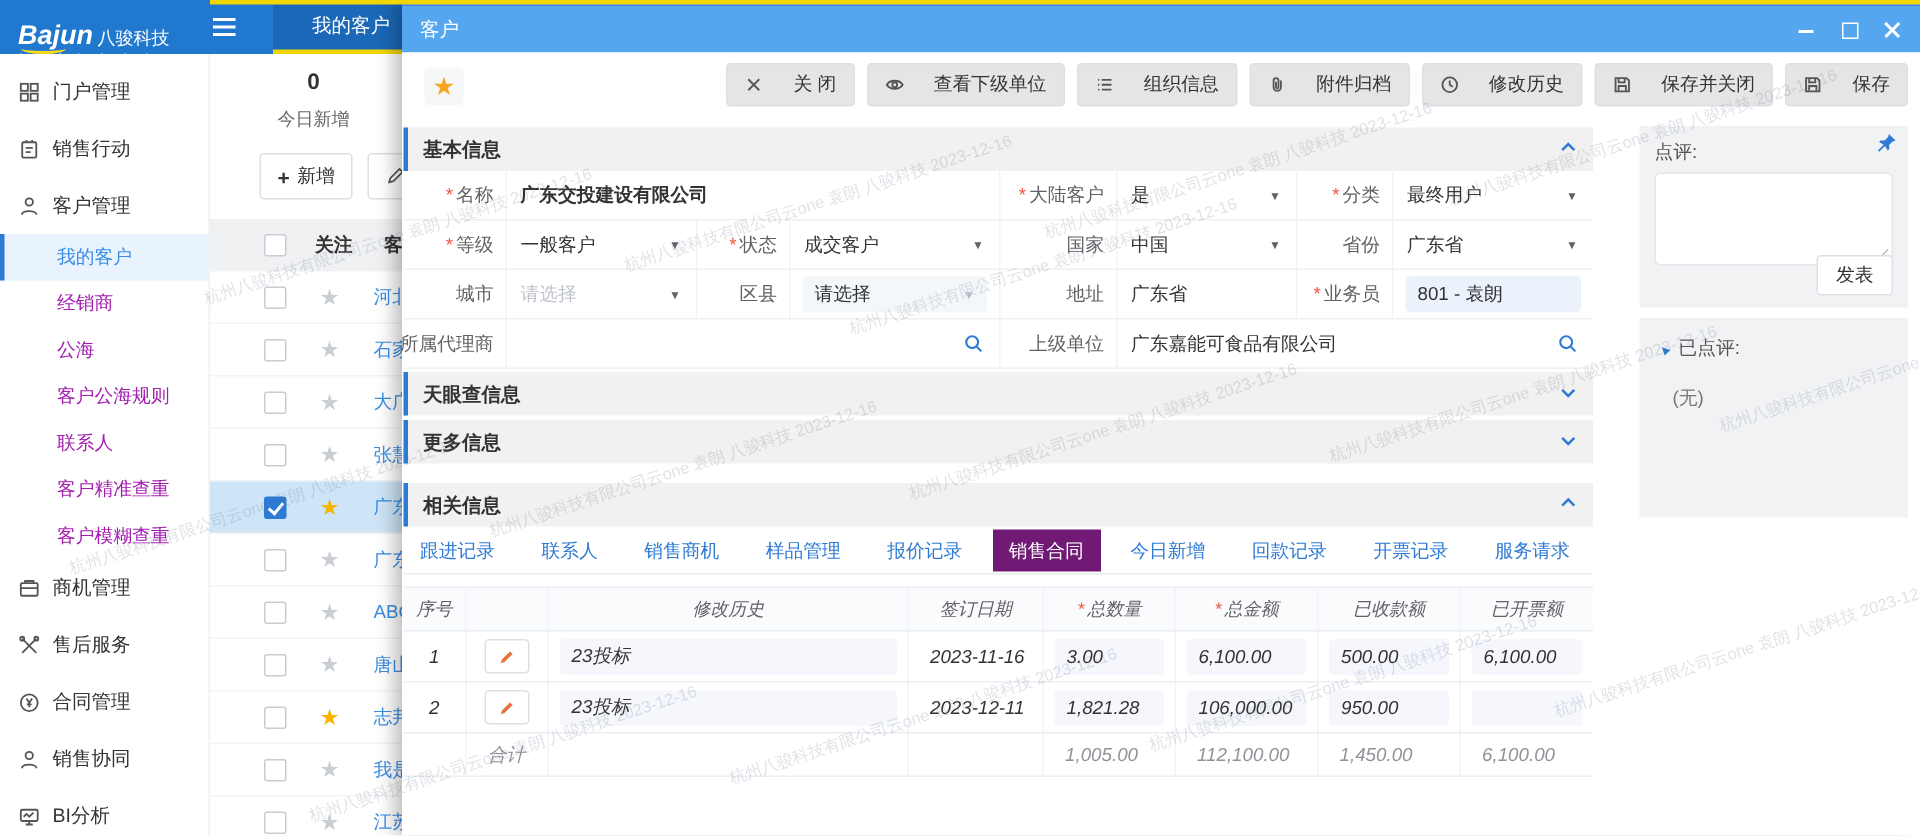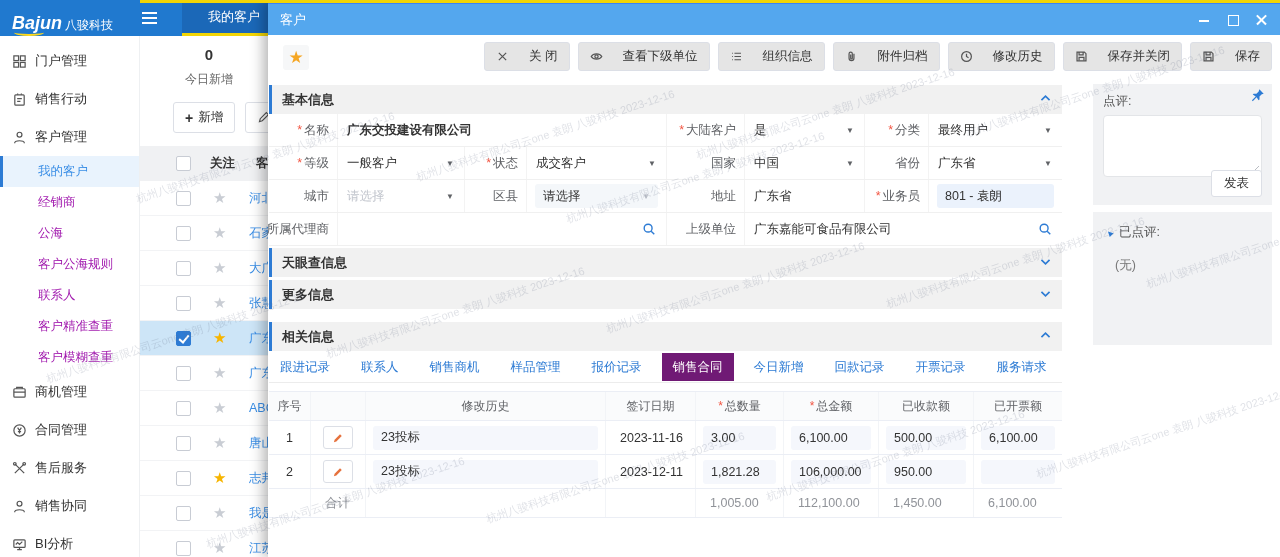--- a/index.html
+++ b/index.html
@@ -87,21 +87,21 @@
   .inputbox .arrow { margin-left:auto; margin-right:0; color:#c0c4cc; font-size:8px; }
   .bluebox { background:#ebf2fc; }
   .searchfield { flex:1; display:flex; align-items:center; padding-left:9px; cursor:pointer; }
   .searchfield .mag { margin-left:auto; margin-right:10px; display:flex; }
   .mag svg { width:14px; height:14px; stroke:#2d7bd4; stroke-width:1.6; fill:none; }
 
   .rel-tabs { display:flex; align-items:center; gap:9px; height:31px; border-bottom:1px solid #ececec; margin-top:1px; }
   .rtab { padding:0 11px; height:28px; display:flex; align-items:center; color:#2d7bd4; font-size:12.5px; cursor:pointer; white-space:nowrap; }
   .rtab.active { background:#701a75; color:#fff;text-align:center; }
 
-  .ctable { margin-top:8px; border-top:1px solid #ebeef5; }
+  .ctable { margin-top:8px; border-top:1px solid #ebeef5;font-style:italic; }
   .crow { display:grid; grid-template-columns:42px 55px 240px 90px 88px 95px 95px 88px; border-bottom:1px solid #ebeef5; align-items:center; }
   .crow.head { height:29px; background:#fafbfc; color:#606266; font-size:12px; }
   .crow.body { height:34px; }
   .crow.foot { height:29px; color:#909399; }
   .ccell { display:flex; align-items:center; justify-content:center; min-width:0; height:100%; border-right:1px solid #f2f4f7; }
   .ccell:last-child { border-right:none; }
   .ccell.left { justify-content:flex-start; padding-left:14px; }
   .cbox { flex:1; height:24px; margin:0 7px; background:#f5f7fc; border-radius:3px; display:flex; align-items:center; padding:0 8px; color:#333; cursor:pointer; }
   .editbtn { width:30px; height:23px; border:1px solid #dcdfe6; border-radius:3px; background:#fff; display:flex; align-items:center; justify-content:center; cursor:pointer; }
   .editbtn svg { width:12px; height:12px; }
@@ -210,32 +210,32 @@
 </div>
   <div class="side-item">
     <svg viewBox="0 0 16 16">
         <rect x="2" y="4" width="12" height="9" rx="1"></rect>
         <path d="M2 7.5h12M5 4V2.5h6V4"></path>
       </svg>
     <span>商机管理</span>
   </div>
   <div class="side-item">
     <svg viewBox="0 0 16 16">
-        <circle cx="8" cy="8" r="6"></circle>
-        <path d="M6 5l2 3 2-3M8 8v3.2M6.3 9.2h3.4"></path>
-      </svg>
-    <span>合同管理</span>
-  </div>
-  <div class="side-item">
-    <svg viewBox="0 0 16 16">
         <path d="M3 13L13 3M3 3l10 10"></path>
         <circle cx="3" cy="3" r="1.4"></circle>
         <circle cx="13" cy="3" r="1.4"></circle>
       </svg>
     <span>售后服务</span>
+  </div>
+  <div class="side-item">
+    <svg viewBox="0 0 16 16">
+        <circle cx="8" cy="8" r="6"></circle>
+        <path d="M6 5l2 3 2-3M8 8v3.2M6.3 9.2h3.4"></path>
+      </svg>
+    <span>合同管理</span>
   </div>
   <div class="side-item">
     <svg viewBox="0 0 16 16">
         <circle cx="8" cy="5" r="2.6"></circle>
         <path d="M2.8 14c0-3.4 10.4-3.4 10.4 0"></path>
       </svg>
     <span>销售协同</span>
   </div>
   <div class="side-item">
     <svg viewBox="0 0 16 16">

